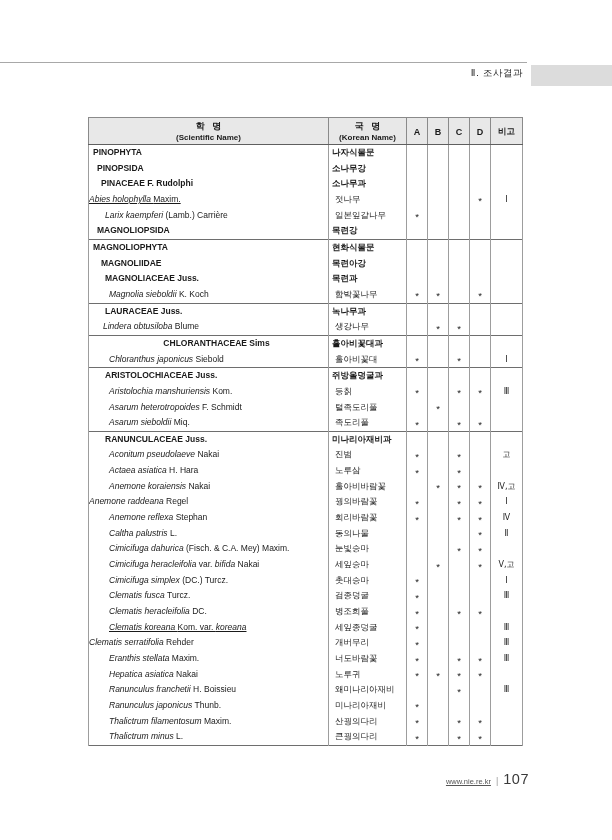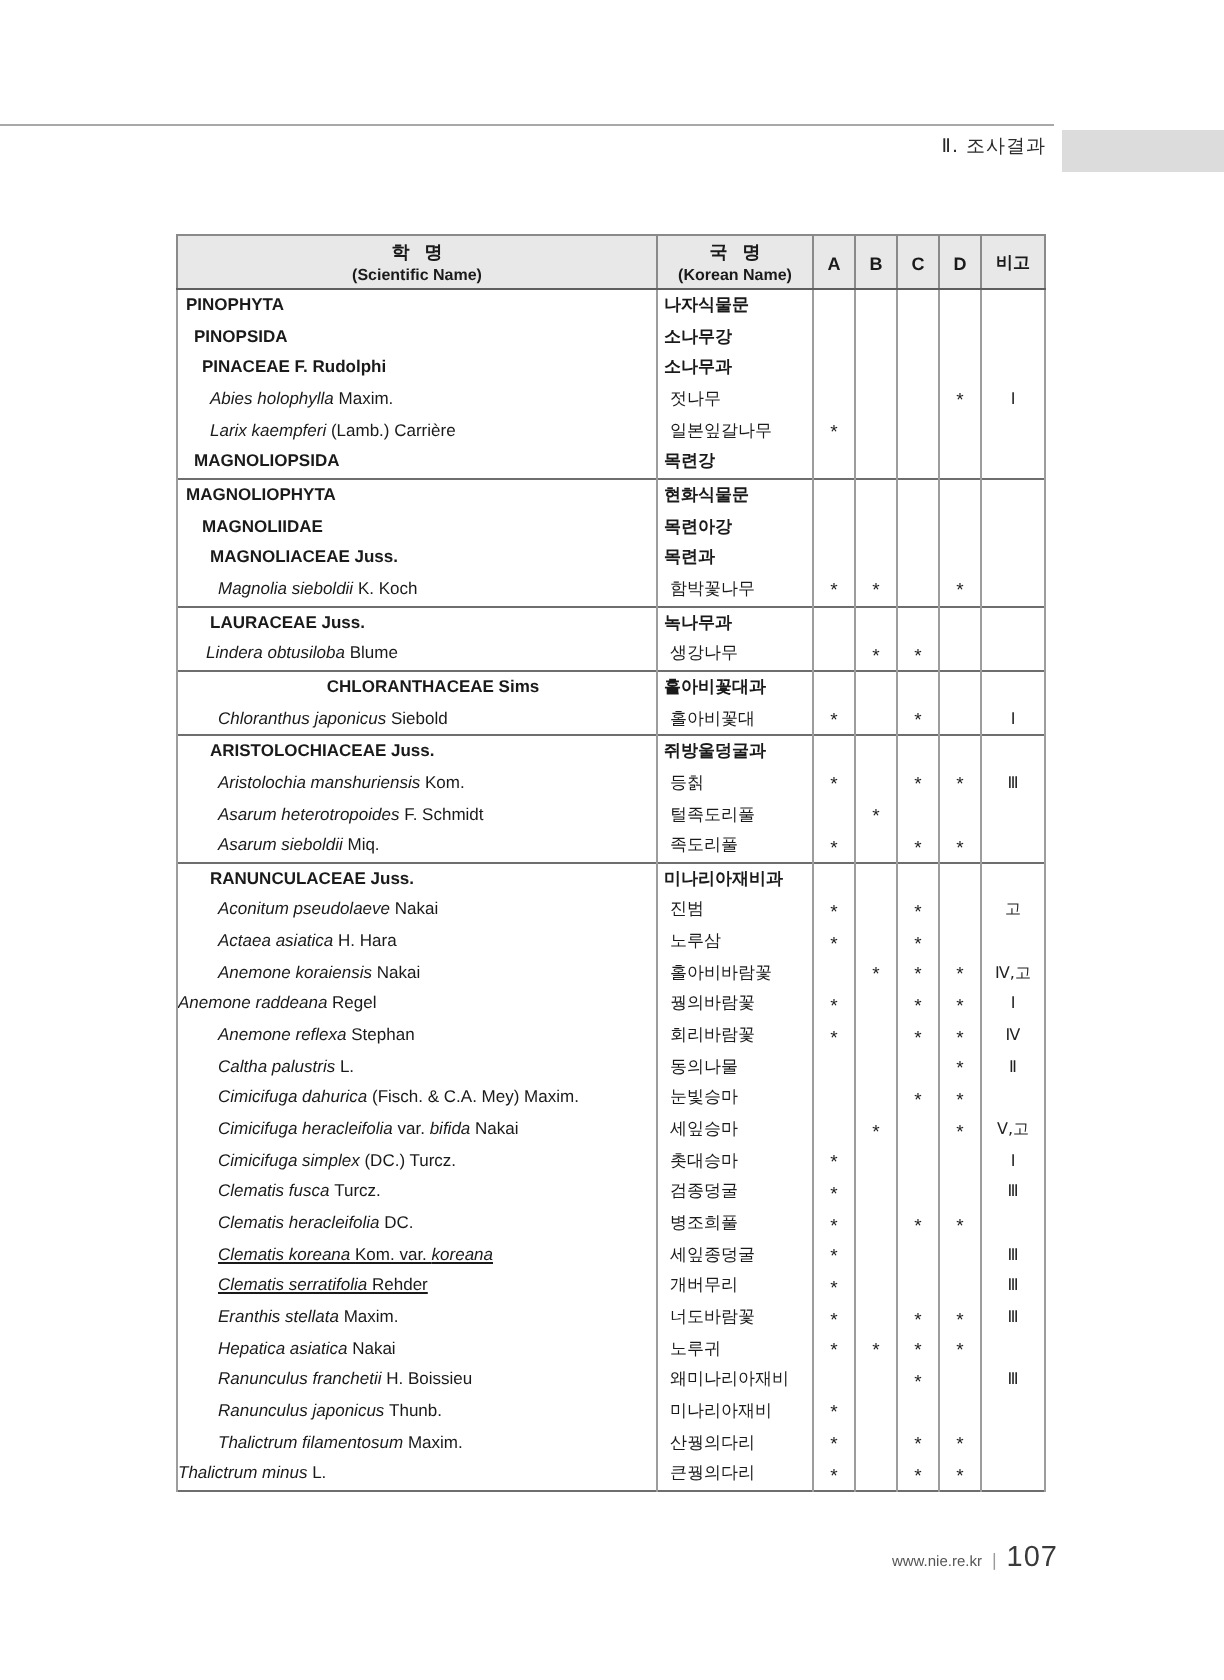--- a/index.html
+++ b/index.html
@@ -36,21 +36,21 @@
   tr.sep td{border-top:1px solid #6e6e6e;}
   tr.g td.sci, tr.g td.kor{font-weight:bold;}
   td.sci i{font-style:italic;}
   td.kor{padding-left:3px;}
   tr.s td.kor{padding-left:6px;font-weight:normal;}
   td.mark{text-align:center;font-size:9.5px;color:#222;}
   td.mark span{position:relative;top:1.5px;}
   td.rem{text-align:center;font-size:8px;font-family:"DejaVu Sans","Liberation Sans",sans-serif;color:#222;}
   
   .footer{position:absolute;top:770px;left:0;width:529px;text-align:right;}
-  .footer .site{font-size:7.5px;color:#555;}
+  .footer .site{font-size:7.5px;color:#555;text-decoration:underline;}
   .footer .fsep{font-size:9px;color:#9b9b9b;margin:0 5px;}
   .footer .num{font-size:14.5px;color:#3a3a3a;letter-spacing:.5px;}
 </style>
 </head>
 <body>
 
 <div class="header-rule"></div>
 <div class="section-title">Ⅱ. 조사결과</div>
 <div class="section-tab"></div>
 
@@ -103,21 +103,21 @@
       <tr class="g">
         <td class="sci" style="padding-left: 12px;"><span>PINACEAE F. Rudolphi</span></td>
         <td class="kor">소나무과</td>
         <td class="mark"></td>
         <td class="mark"></td>
         <td class="mark"></td>
         <td class="mark"></td>
         <td class="rem"></td>
       </tr>
       <tr class="s">
-        <td class="sci" style="padding-left: 16px;"><i>Abies holophylla </i><span>Maxim.</span></td>
+        <td class="sci" style=" text-decoration: underline;"><i>Abies holophylla </i><span>Maxim.</span></td>
         <td class="kor">젓나무</td>
         <td class="mark"></td>
         <td class="mark"></td>
         <td class="mark"></td>
         <td class="mark"><span>*</span></td>
         <td class="rem">Ⅰ</td>
       </tr>
       <tr class="s">
         <td class="sci" style="padding-left: 16px;"><i>Larix kaempferi </i><span>(Lamb.) Carrière</span></td>
         <td class="kor">일본잎갈나무</td>
@@ -355,21 +355,21 @@
       <tr class="s">
         <td class="sci" style="padding-left: 20px; text-decoration: underline;"><i>Clematis koreana </i><span>Kom. var. </span><i>koreana</i></td>
         <td class="kor">세잎종덩굴</td>
         <td class="mark"><span>*</span></td>
         <td class="mark"></td>
         <td class="mark"></td>
         <td class="mark"></td>
         <td class="rem">Ⅲ</td>
       </tr>
       <tr class="s">
-        <td class="sci" style="padding-left: 20px; text-decoration: underline;"><i>Clematis serratifolia </i><span>Rehder</span></td>
+        <td class="sci" style=""><i>Clematis serratifolia </i><span>Rehder</span></td>
         <td class="kor">개버무리</td>
         <td class="mark"><span>*</span></td>
         <td class="mark"></td>
         <td class="mark"></td>
         <td class="mark"></td>
         <td class="rem">Ⅲ</td>
       </tr>
       <tr class="s">
         <td class="sci" style="padding-left: 20px;"><i>Eranthis stellata </i><span>Maxim.</span></td>
         <td class="kor">너도바람꽃</td>
@@ -409,21 +409,21 @@
       <tr class="s">
         <td class="sci" style="padding-left: 20px;"><i>Thalictrum filamentosum </i><span>Maxim.</span></td>
         <td class="kor">산꿩의다리</td>
         <td class="mark"><span>*</span></td>
         <td class="mark"></td>
         <td class="mark"><span>*</span></td>
         <td class="mark"><span>*</span></td>
         <td class="rem"></td>
       </tr>
       <tr class="s">
-        <td class="sci" style=""><i>Thalictrum minus </i><span>L.</span></td>
+        <td class="sci" style="padding-left: 20px;"><i>Thalictrum minus </i><span>L.</span></td>
         <td class="kor">큰꿩의다리</td>
         <td class="mark"><span>*</span></td>
         <td class="mark"></td>
         <td class="mark"><span>*</span></td>
         <td class="mark"><span>*</span></td>
         <td class="rem"></td>
       </tr>
     </tbody>
 </table>
 

